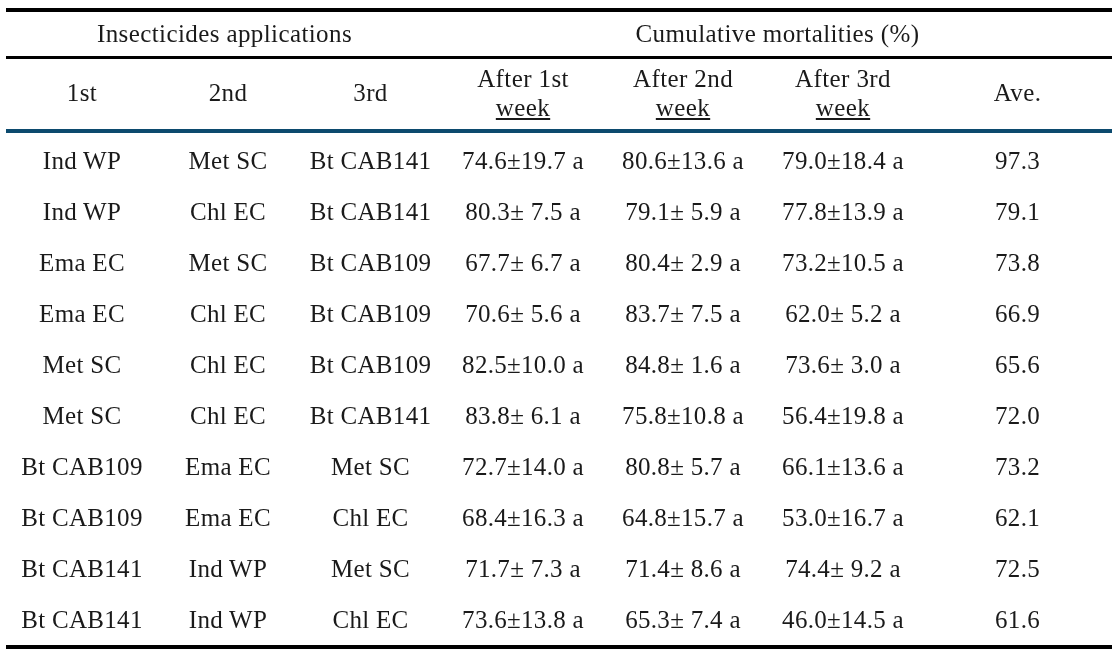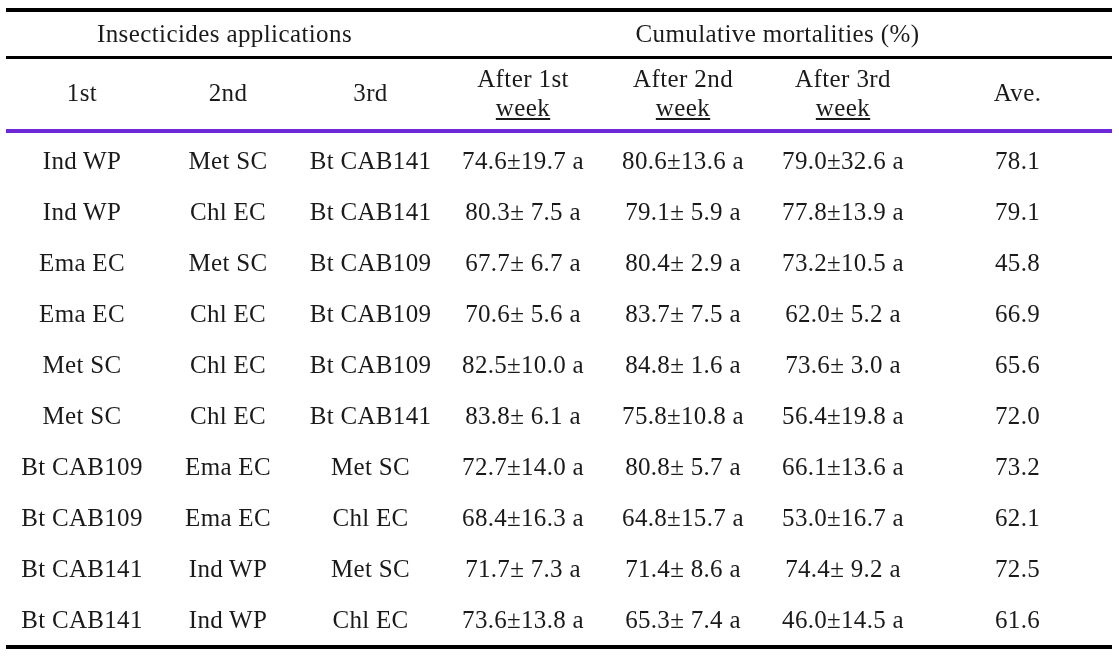--- a/index.html
+++ b/index.html
@@ -26,21 +26,21 @@
   table.data-table {
     width: 1106px;
     border-collapse: collapse;
     table-layout: fixed;
     margin-top: 8px;
   }
 
   
   .rule-top  { border-top: 4px solid #000; }
   .rule-mid  { border-bottom: 3px solid #000; }
-  .rule-head { border-bottom: 4px solid #6d28d9; }
+  .rule-head { border-bottom: 4px solid #0c4a6e; }
   .rule-bot  { border-bottom: 4px solid #000; }
 
   
   th {
     font-weight: normal;
     font-size: 25px;
     text-align: center;
     padding: 0;
     vertical-align: middle;
     letter-spacing: 0.4px;
@@ -137,40 +137,40 @@
       </tr>
     </thead>
 
     <tbody id="table-body">
         <tr>
           <td>Ind WP</td>
           <td>Met SC</td>
           <td>Bt CAB141</td>
           <td>74.6±19.7 a</td>
           <td>80.6±13.6 a</td>
-          <td>79.0±32.6 a</td>
-          <td>78.1</td>
+          <td>79.0±18.4 a</td>
+          <td>97.3</td>
         </tr>
         <tr>
           <td>Ind WP</td>
           <td>Chl EC</td>
           <td>Bt CAB141</td>
           <td>80.3± 7.5 a</td>
           <td>79.1± 5.9 a</td>
           <td>77.8±13.9 a</td>
           <td>79.1</td>
         </tr>
         <tr>
           <td>Ema EC</td>
           <td>Met SC</td>
           <td>Bt CAB109</td>
           <td>67.7± 6.7 a</td>
           <td>80.4± 2.9 a</td>
           <td>73.2±10.5 a</td>
-          <td>45.8</td>
+          <td>73.8</td>
         </tr>
         <tr>
           <td>Ema EC</td>
           <td>Chl EC</td>
           <td>Bt CAB109</td>
           <td>70.6± 5.6 a</td>
           <td>83.7± 7.5 a</td>
           <td>62.0± 5.2 a</td>
           <td>66.9</td>
         </tr>

